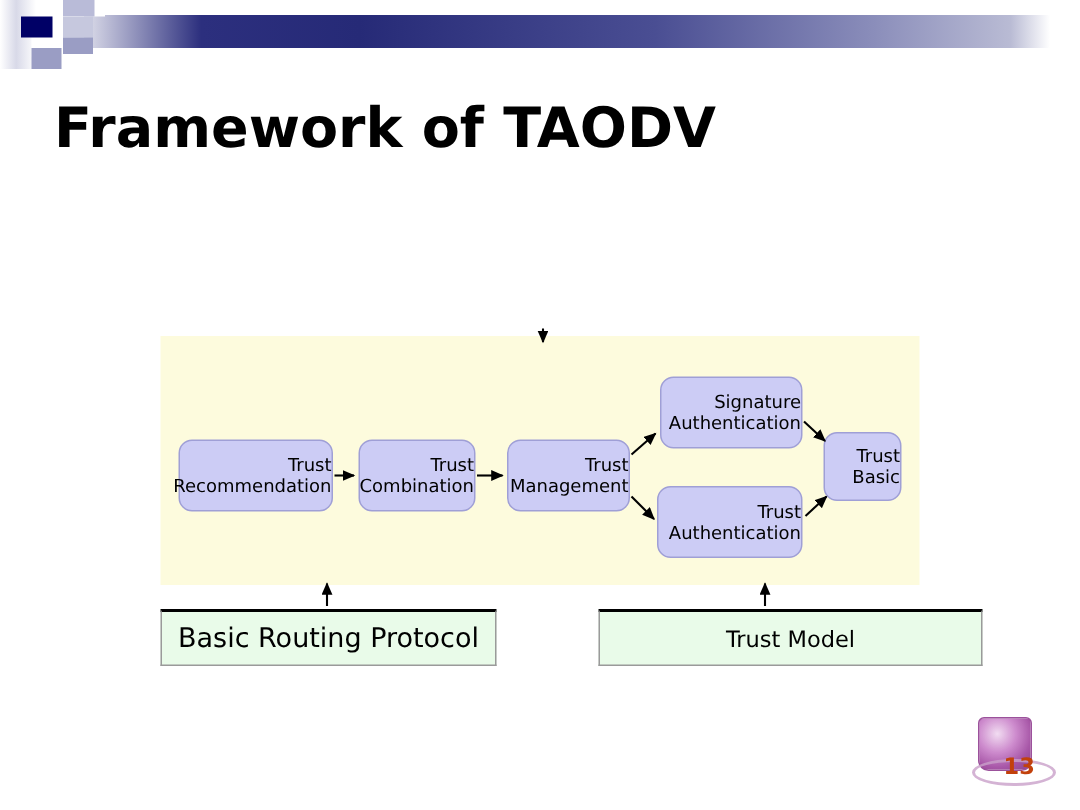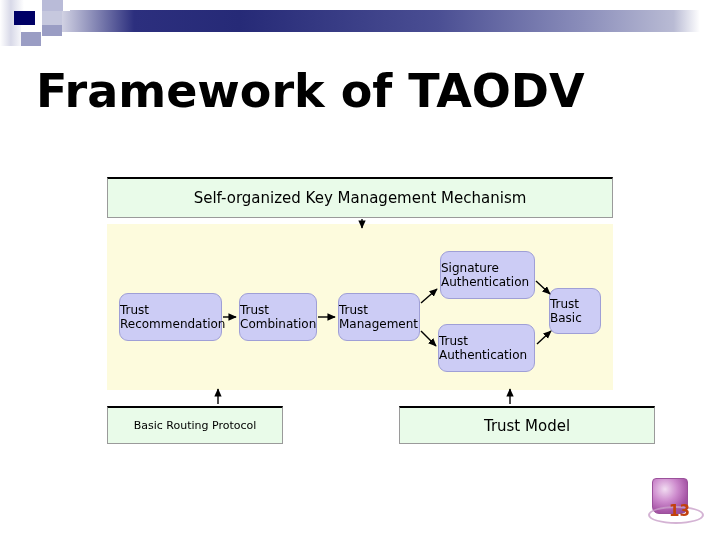--- a/index.html
+++ b/index.html
@@ -44,21 +44,21 @@
   #sq-lav-f    { left: 21px; top: 25px; width: 21px; height: 13px; background: #ffffff; }
   #sq-lav-g    { left: 21px; top: 32px; width: 20px; height: 14px; background: #9a9dc4; }
   #sq-lav-h    { left: 56px; top: 0px;  width: 14px; height: 11px; background: #ffffff; }
   #sq-fade     { left: 0px;  top: 0px;  width: 24px; height: 46px;
                  background: linear-gradient(to right, #ffffff 0%, #d8d9e8 45%, #ffffff 100%); }
 
   
   #page-title {
     position: absolute;
     left: 36px; top: 64px;
-    font-size: 46px;
+    font-size: 37px;
     font-weight: bold;
     color: #000000;
     letter-spacing: 0px;
     white-space: nowrap;
     font-family: "DejaVu Sans", sans-serif;
   }
 
   
   #diagram {
     position: absolute;
@@ -81,22 +81,22 @@
     border: 1px solid #9a9a9a;
     border-top: 2px solid #000000;
   }
   #band-key {
     left: 107px; top: 177px;
     width: 506px; height: 41px;
     font-size: 15px;
   }
   #band-routing {
     left: 107px; top: 406px;
-    width: 176px; height: 38px;
-    font-size: 11px;
+    width: 224px; height: 38px;
+    font-size: 18px;
   }
   #band-trustmodel {
     left: 399px; top: 406px;
     width: 256px; height: 38px;
     font-size: 15px;
   }
 
   #yellow-region {
     position: absolute;
     left: 107px; top: 224px;
@@ -106,21 +106,21 @@
 
   
   .node {
     position: absolute;
     box-sizing: border-box;
     background: #ccccf5;
     border: 1px solid #9f9fd6;
     border-radius: 9px;
     display: flex;
     flex-direction: column;
-    align-items: flex-start;
+    align-items: flex-end;
     justify-content: center;
     color: #000000;
     text-align: center;
     line-height: 1.18;
     font-size: 12px;
   }
   .node .ln { display: block; }
 
   #node-trust-recommendation { left: 119px; top: 293px; width: 103px; height: 48px; }
   #node-trust-combination    { left: 239px; top: 293px; width: 78px;  height: 48px; }
@@ -184,23 +184,20 @@
   <div id="sq-lav-f" class="sq"></div>
   <div id="sq-lav-e" class="sq"></div>
   <div id="sq-lav-g" class="sq"></div>
   <div id="sq-darknavy" class="sq"></div>
 </div>
 
 <div id="page-title">Framework of TAODV</div>
 
 <div id="diagram">
 
-  <div id="band-key" class="band green-band">
-    <span>Self-organized Key Management Mechanism</span>
-  </div>
 
   <div id="yellow-region"></div>
 
   <div id="node-trust-recommendation" class="node">
     <span class="ln">Trust</span>
     <span class="ln">Recommendation</span>
   </div>
 
   <div id="node-trust-combination" class="node">
     <span class="ln">Trust</span>

